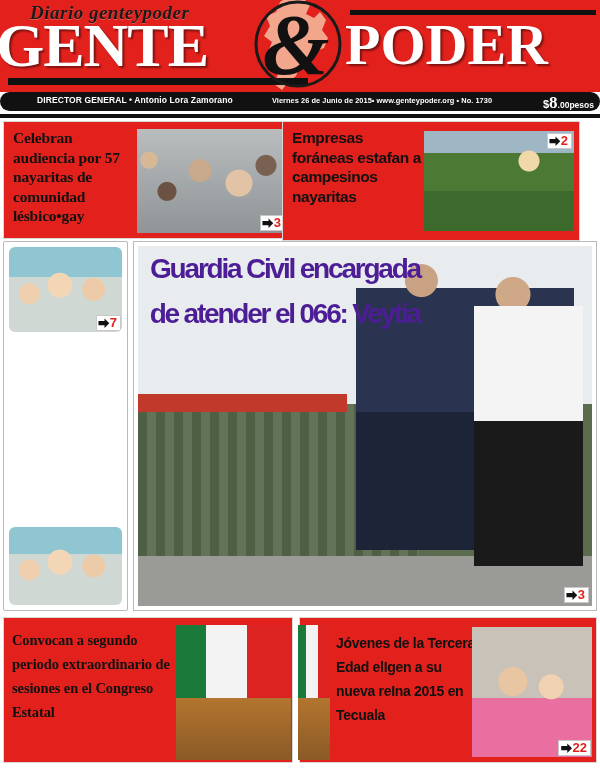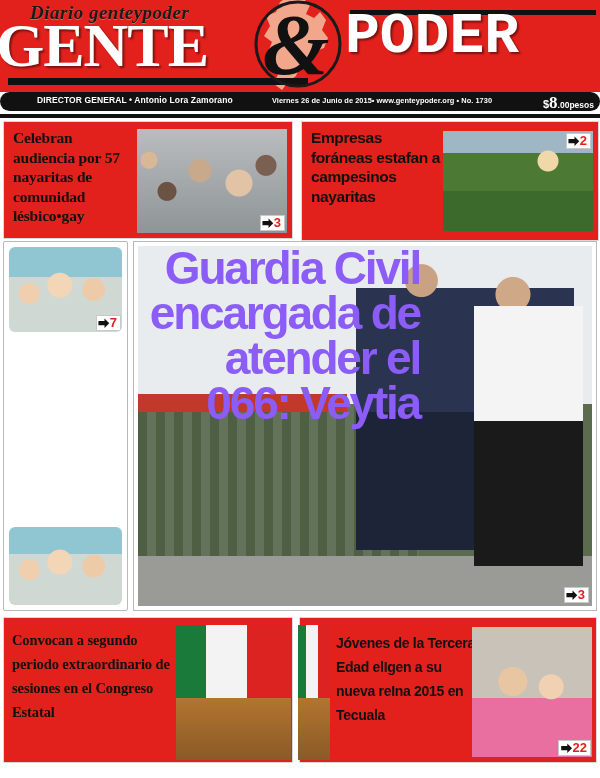--- a/index.html
+++ b/index.html
@@ -3,21 +3,21 @@
 <meta charset="utf-8">
 <style>
   html,body{margin:0;padding:0;background:#ffffff;}
   body{width:600px;height:778px;overflow:hidden;font-family:"Liberation Sans",sans-serif;-webkit-font-smoothing:antialiased;}
   .page{position:relative;width:600px;height:778px;background:#ffffff;}
 
   
   .masthead{position:relative;width:600px;height:92px;background:#e2211c;overflow:hidden;}
   .mh-kicker{position:absolute;left:30px;top:2px;font-family:"Liberation Serif",serif;font-weight:bold;font-style:italic;font-size:19px;color:#1a1a1a;letter-spacing:.5px;z-index:6;text-shadow:0 1px 0 rgba(255,255,255,.25);}
   .mh-gente{position:absolute;left:-4px;top:14px;font-family:"Liberation Serif",serif;font-weight:bold;font-size:62px;line-height:62px;color:#ffffff;letter-spacing:-1px;z-index:5;text-shadow:2px 2px 2px rgba(0,0,0,.45);}
-  .mh-poder{position:absolute;left:345px;top:8px;font-family:Liberation Mono, monospace;font-weight:bold;font-size:58px;line-height:58px;color:#ffffff;letter-spacing:0px;z-index:5;text-shadow:2px 2px 2px rgba(0,0,0,.45);}
+  .mh-poder{position:absolute;left:345px;top:16px;font-family:Liberation Serif, serif;font-weight:bold;font-size:58px;line-height:58px;color:#ffffff;letter-spacing:0px;z-index:5;text-shadow:2px 2px 2px rgba(0,0,0,.45);}
   .mh-tag{position:absolute;right:8px;top:70px;font-family:"Liberation Serif",serif;font-weight:bold;font-style:italic;font-size:16px;color:#1a1a1a;z-index:7;}
   .mh-rule-l{position:absolute;left:8px;top:78px;width:300px;height:7px;background:#111;z-index:3;}
   .mh-rule-r{position:absolute;left:350px;top:10px;width:246px;height:5px;background:#111;z-index:3;}
   .mh-map{position:absolute;left:252px;top:-4px;width:86px;height:96px;z-index:2;}
   .mh-amp{position:absolute;left:238px;top:-2px;width:120px;height:96px;z-index:4;}
 
   
   .infobar{position:relative;width:600px;height:19px;background:#111111;border-radius:10px/10px;overflow:hidden;}
   .infobar-inner{position:absolute;inset:0;}
   .director{position:absolute;left:14px;top:3px;font-size:8.5px;font-weight:bold;color:#ffffff;letter-spacing:.1px;white-space:nowrap;font-family:"Liberation Sans",sans-serif;padding-left:23px;}
@@ -30,35 +30,35 @@
   .blackgap{width:600px;height:3px;background:#ffffff;}
   .blackbar{width:600px;height:4px;background:#111;}
   .ph{position:relative;overflow:hidden;background:#cfd3d6;}
   .badge{position:absolute;background:#ffffff;border:1px solid #c8c8c8;padding:0px 3px 1px 2px;display:flex;align-items:center;gap:1px;line-height:1;}
   .badge .arw{color:#ffffff;font-size:12px;font-weight:bold;-webkit-text-stroke:1px #111;text-shadow:0 0 0 #fff;line-height:1;}
   .badge .num{color:#e2211c;font-size:13px;font-weight:bold;font-family:"Liberation Sans",sans-serif;line-height:1;}
 
   
   .toprow{position:relative;width:600px;height:123px;}
   .tl{position:absolute;left:3px;top:3px;width:290px;height:118px;background:#e2211c;box-sizing:border-box;border:1px solid #d8d8d8;}
-  .tr{position:absolute;left:301px;top:3px;width:298px;height:120px;background:#e2211c;box-sizing:border-box;border:1px solid #d8d8d8;}
+  .tr{position:absolute;left:282px;top:3px;width:298px;height:120px;background:#e2211c;box-sizing:border-box;border:1px solid #d8d8d8;}
   .tl-head{position:absolute;left:9px;top:6px;width:120px;font-family:"Liberation Serif",serif;font-weight:bold;font-size:15.5px;line-height:19.5px;color:#111;letter-spacing:-.2px;}
   .tl-photo{position:absolute;left:133px;top:7px;width:150px;height:104px;}
   .tr-head{position:absolute;left:9px;top:6px;width:130px;font-family:"Liberation Sans",sans-serif;font-weight:bold;font-size:15.5px;line-height:19.5px;color:#111;letter-spacing:-.4px;}
   .tr-photo{position:absolute;left:141px;top:9px;width:150px;height:100px;}
 
   
   .midrow{position:relative;width:600px;height:372px;}
   .leftcol{position:absolute;left:3px;top:0px;width:125px;height:370px;box-sizing:border-box;border:1px solid #b9b9b9;background:#fff;border-radius:2px;}
   .lc-photo-top{position:absolute;left:5px;top:5px;width:113px;height:85px;border-radius:6px;}
   .lc-head{position:absolute;left:4px;top:94px;width:118px;font-family:"Liberation Sans",sans-serif;font-weight:bold;font-size:19px;line-height:27px;color:#111;letter-spacing:-.6px;}
   .lc-photo-bot{position:absolute;left:5px;bottom:5px;width:113px;height:78px;border-radius:6px;}
 
   .mainbox{position:absolute;left:133px;top:0px;width:464px;height:370px;box-sizing:border-box;border:1px solid #b9b9b9;background:#fff;}
-  .main-head{position:absolute;left:6px;top:4px;width:280px;text-align:right;font-family:"Liberation Sans",sans-serif;font-weight:bold;font-size:46px;line-height:45px;letter-spacing:-2.2px;color:#8b5cf6;z-index:5;}
+  .main-head{position:absolute;left:6px;top:4px;width:280px;text-align:right;font-family:"Liberation Sans",sans-serif;font-weight:bold;font-size:28px;line-height:45px;letter-spacing:-2.2px;color:#4c1d95;z-index:5;}
   .main-photo{position:absolute;left:4px;top:4px;width:454px;height:360px;overflow:hidden;}
 
   
   .botrow{position:relative;width:499px;height:152px;}
   .bl{position:absolute;left:3px;top:4px;width:290px;height:146px;background:#e2211c;box-sizing:border-box;border:1px solid #d8d8d8;}
   .br{position:absolute;left:299px;top:4px;width:298px;height:146px;background:#e2211c;box-sizing:border-box;border:1px solid #d8d8d8;}
   .bl-head{position:absolute;left:8px;top:10px;width:165px;font-family:"Liberation Serif",serif;font-weight:bold;font-size:14.5px;line-height:24px;color:#111;letter-spacing:-.1px;}
   .bl-photo{position:absolute;left:172px;top:7px;width:115px;height:135px;}
   .br-photo-l{position:absolute;left:-2px;top:7px;width:32px;height:135px;}
   .br-head{position:absolute;left:36px;top:13px;width:148px;font-family:"Liberation Sans",sans-serif;font-weight:bold;font-size:14px;line-height:24px;color:#111;letter-spacing:-.3px;}

